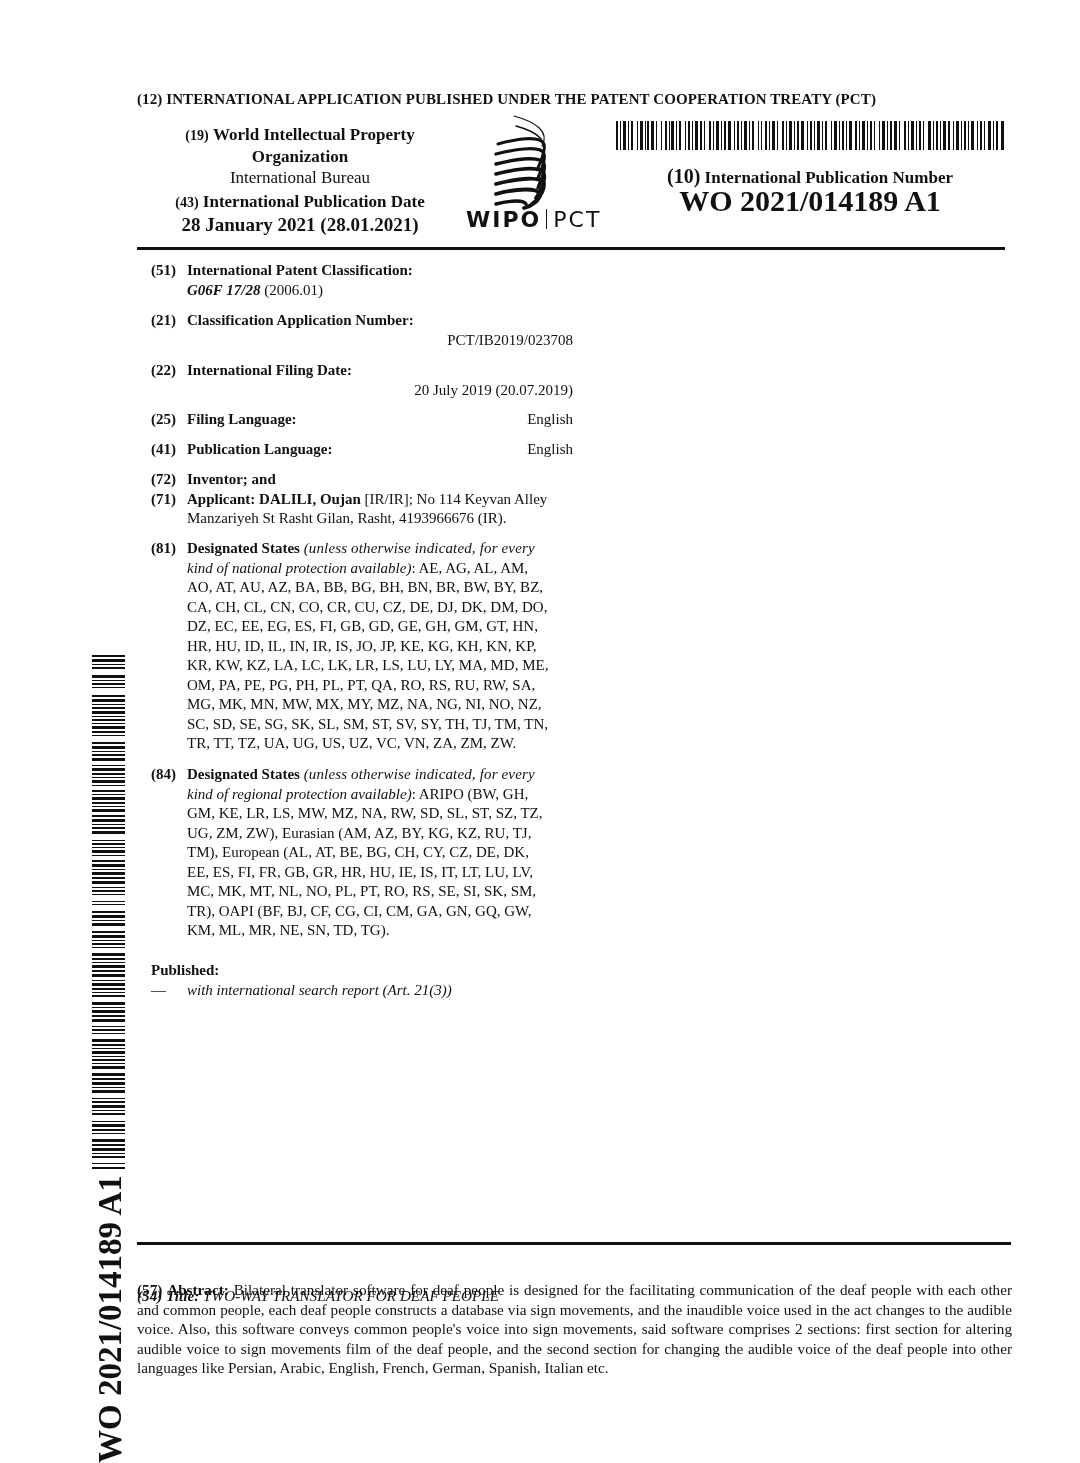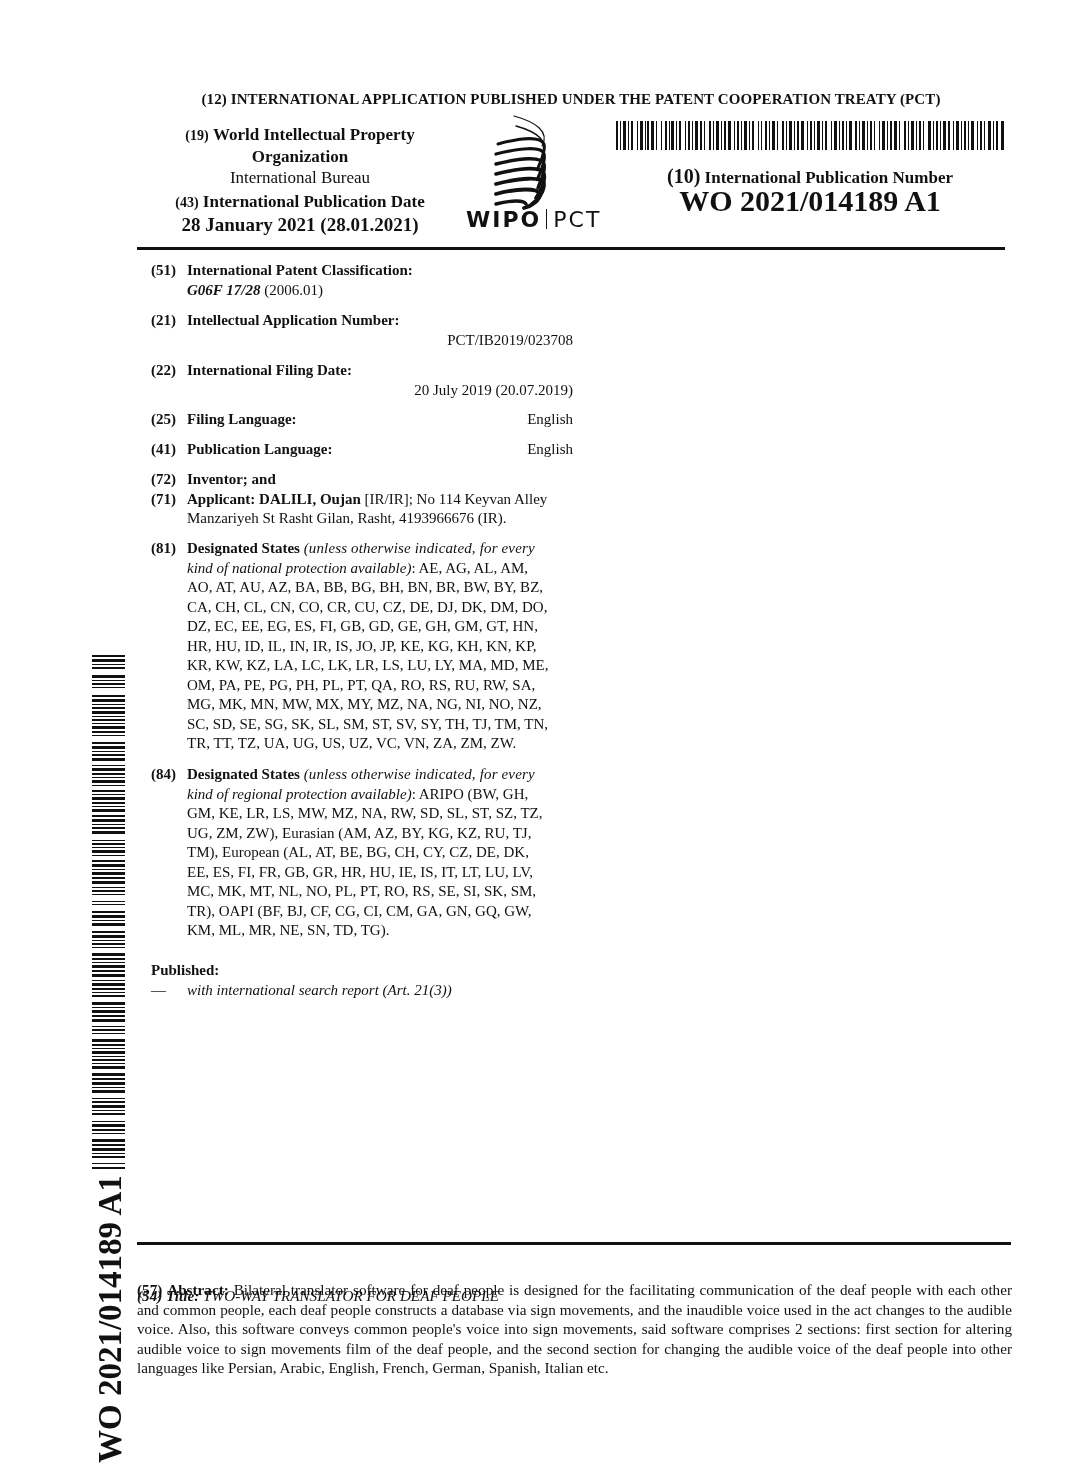--- a/index.html
+++ b/index.html
@@ -4,21 +4,21 @@
 <style>
   html, body { margin: 0; padding: 0; background: #ffffff; }
   body {
     width: 1080px; height: 1463px; position: relative; overflow: hidden;
     font-family: "Liberation Serif", "DejaVu Serif", serif; color: #111;
   }
   .abs { position: absolute; }
   .b { font-weight: bold; }
   .i { font-style: italic; }
   .hdr-title {
-    left: 137px; top: 91px; width: 868px; text-align: center;
+    left: 137px; top: 91px; width: 868px; 
     font-size: 15px; font-weight: bold; letter-spacing: 0.1px; white-space: nowrap;
   }
   .org { left: 140px; top: 124px; width: 320px; text-align: center; font-size: 17px; line-height: 21px; }
   .pubdate { left: 140px; top: 191px; width: 320px; text-align: center; font-size: 17px; line-height: 22px; }
   .pubdate .date { font-size: 19px; font-weight: bold; }
   .logo { left: 464px; top: 110px; width: 160px; height: 130px; }
   .wipo-text { left: 466px; top: 207px; font-family: "DejaVu Sans", sans-serif; font-size: 22px; letter-spacing: 2px; white-space: nowrap; }
   .wipo-text .w { font-weight: bold; }
   .wipo-text .sep { font-weight: normal; display: inline-block; width: 1px; height: 20px; background: #111; margin: 0 6px 0 5px; vertical-align: -2px; }
   .barcode-h { left: 616px; top: 121px; width: 388px; height: 29px; }
@@ -179,21 +179,21 @@
 <div class="abs pubnum">WO 2021/014189 A1</div>
 
 <div class="abs rule" style="left:137px; top:247px; width:868px;"></div>
 
 <div class="abs field" style="top:261px;">
   <div><span class="num">(51)</span><span class="lbl">International Patent Classification:</span></div>
   <div class="ind"><span class="b i">G06F 17/28</span> <span>(2006.01)</span></div>
 </div>
 
 <div class="abs field" style="top:311px;">
-  <div><span class="num">(21)</span><span class="lbl">Intellectual Application Number:</span></div>
+  <div><span class="num">(21)</span><span class="lbl">Classification Application Number:</span></div>
   <div class="right">PCT/IB2019/023708</div>
 </div>
 
 <div class="abs field" style="top:361px;">
   <div><span class="num">(22)</span><span class="lbl">International Filing Date:</span></div>
   <div class="right">20 July 2019 (20.07.2019)</div>
 </div>
 
 <div class="abs field row-lr" style="top:410px;">
   <div><span class="num">(25)</span><span class="lbl">Filing Language:</span></div>

